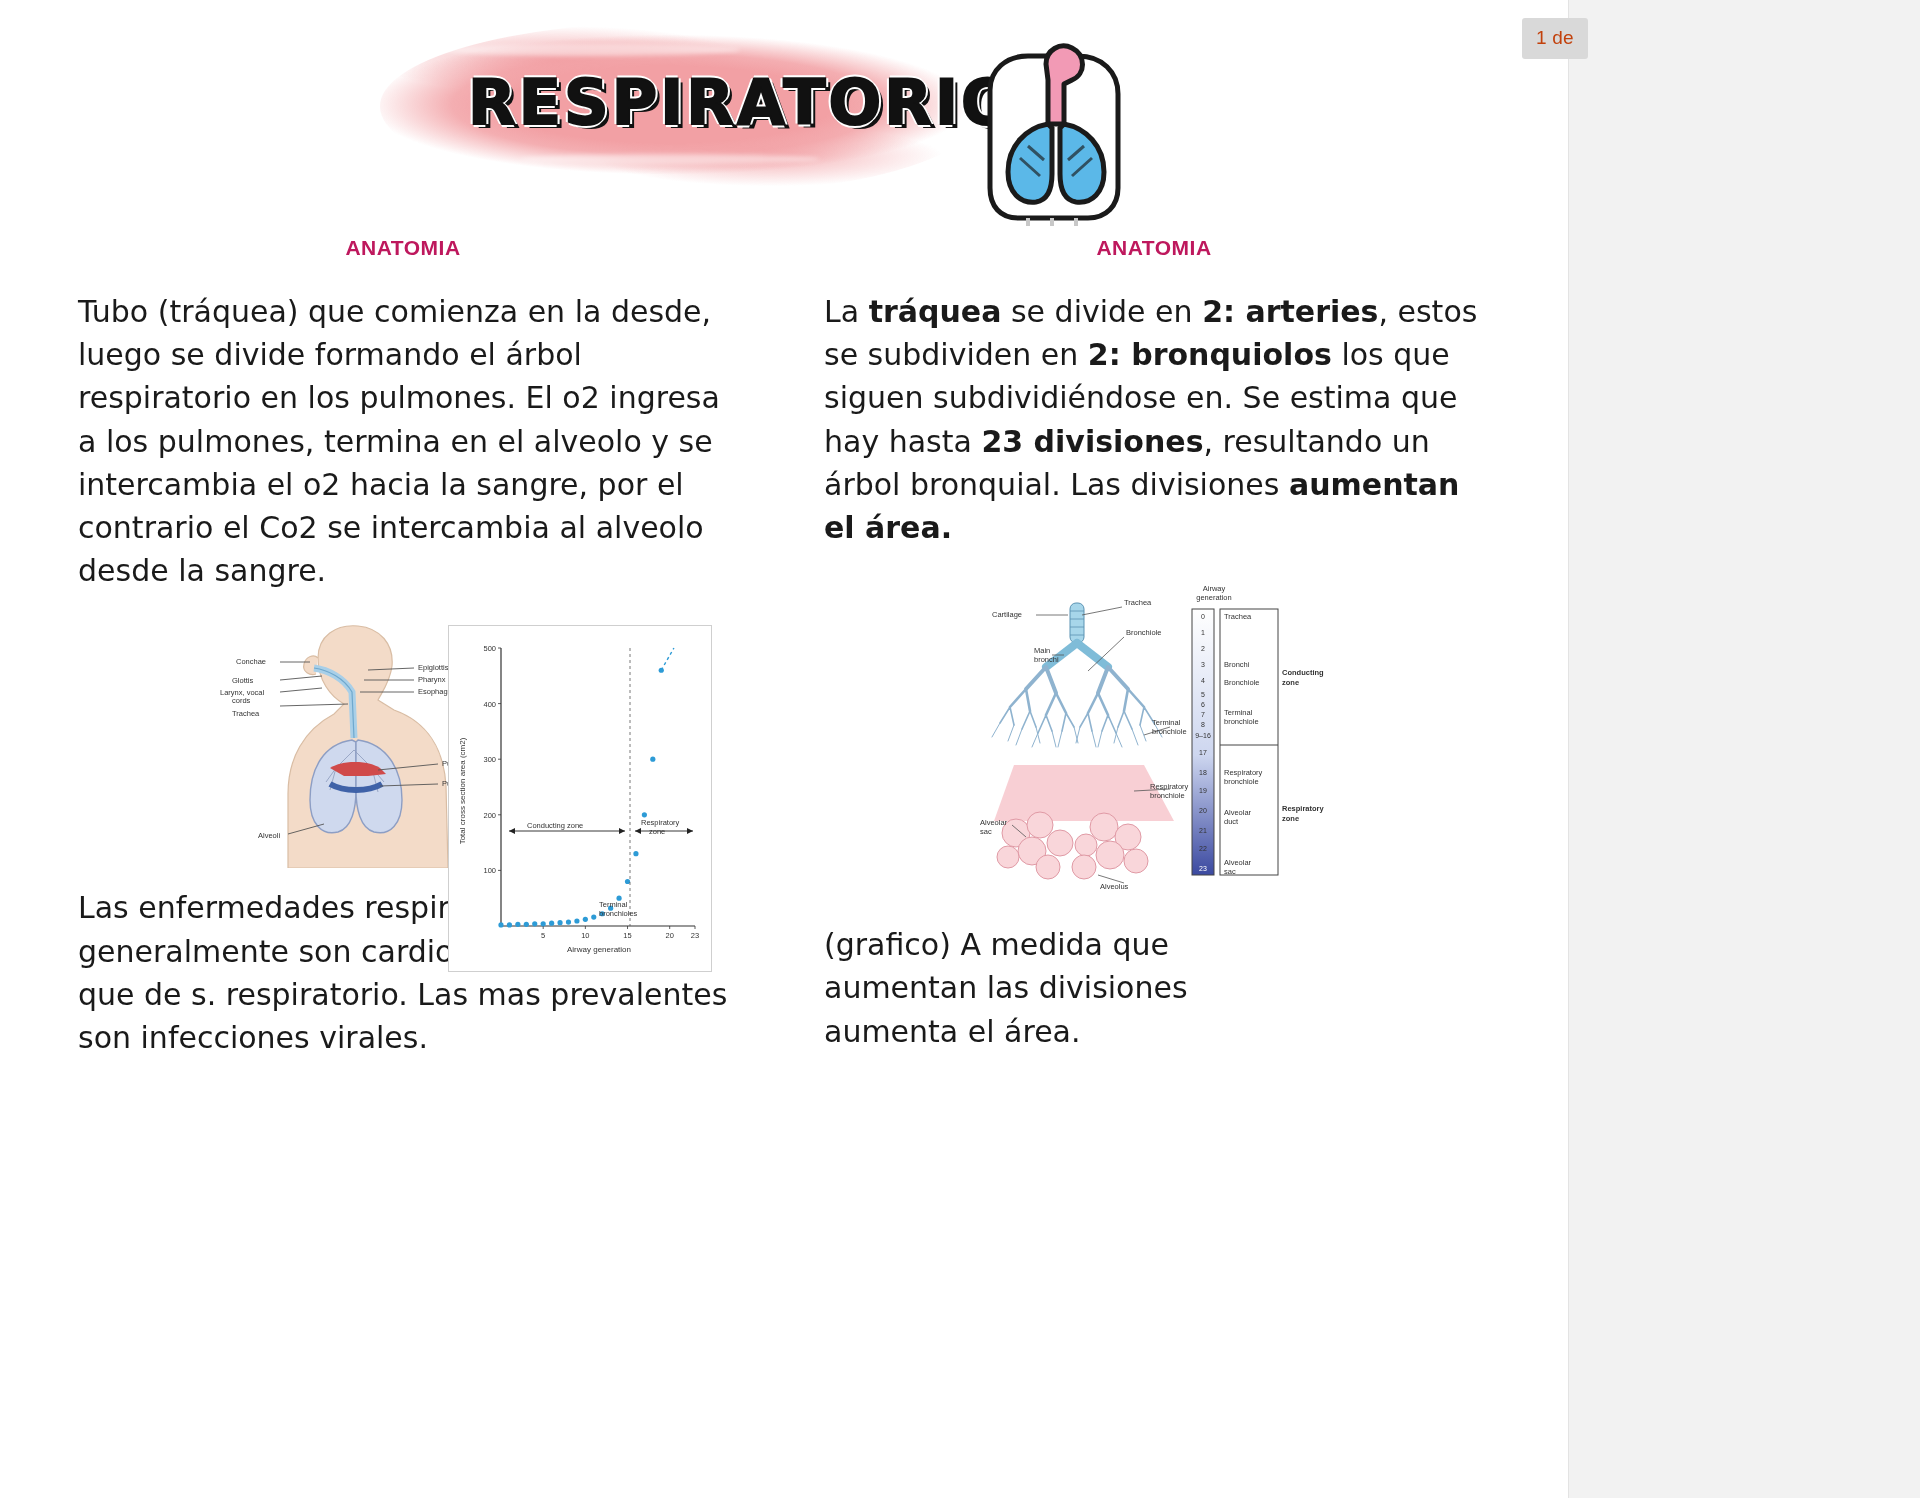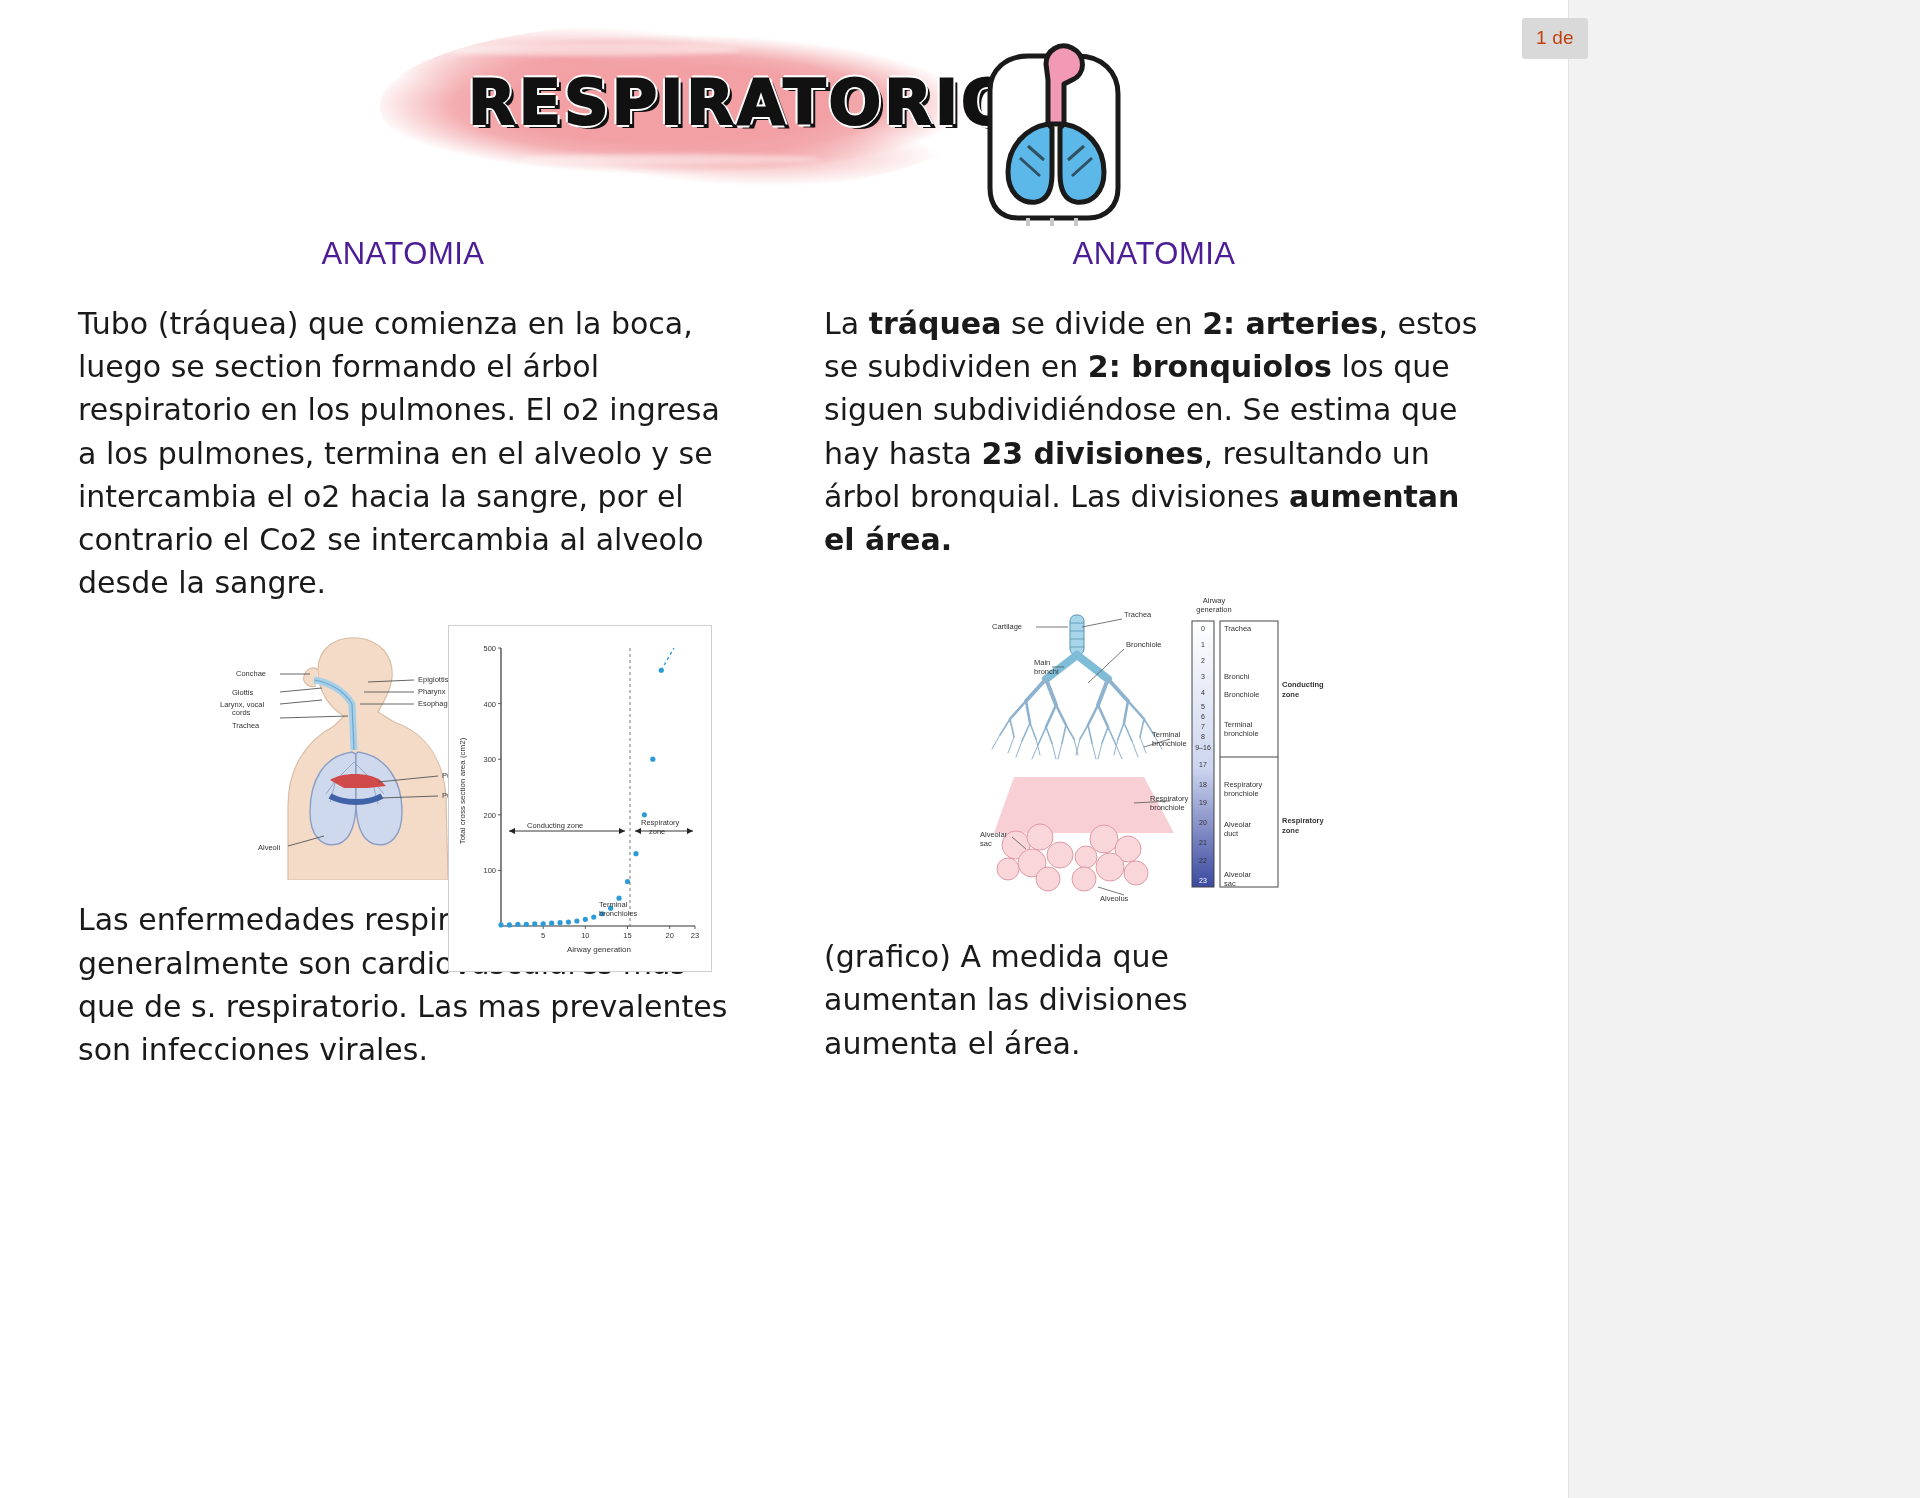--- a/index.html
+++ b/index.html
@@ -101,25 +101,25 @@
     width: 650px;
   }
   .col-right {
     position: absolute;
     left: 824px;
     top: 236px;
     width: 660px;
   }
   h2.section-head {
     margin: 0 0 30px 0;
-    font-size: 31px;
-    font-weight: normal;
+    font-size: 21px;
+    font-weight: bold;
     text-align: center;
     letter-spacing: .5px;
-    color: #4c1d95;
+    color: #be185d;
   }
   h2.section-head.left-head { text-align: center; }
   p.body {
     margin: 0 0 26px 0;
     font-size: 30px;
     line-height: 1.44;
     color: #1a1a1a;
     font-family: "DejaVu Sans", sans-serif;
   }
   p.body b { font-weight: bold; text-align: right; }
@@ -182,21 +182,21 @@
 
       <path d="M96 96 C118 100 136 118 136 144 C136 164 124 176 108 174 C96 172 92 160 92 146 L92 100 Z" fill="#5bb8e8" stroke="#1a1a1a" stroke-width="5"></path>
       <path d="M52 130 L72 148 M60 118 L76 132 M124 130 L104 148 M116 118 L100 132" stroke="#1a1a1a" stroke-width="3" fill="none" opacity=".65"></path>
       <path d="M60 190 L60 198 M84 190 L84 198 M108 190 L108 198" stroke="#c8c8c8" stroke-width="4"></path>
     </svg>
   </div>
 
   <div class="col-left">
     <h2 class="section-head left-head">ANATOMIA</h2>
 
-    <p class="body">Tubo (tráquea) que comienza en la boca, luego se section formando el árbol respiratorio en los pulmones. El o2 ingresa a los pulmones, termina en el alveolo y se intercambia el o2 hacia la sangre, por el contrario el Co2 se intercambia al alveolo desde la sangre.</p>
+    <p class="body">Tubo (tráquea) que comienza en la desde, luego se divide formando el árbol respiratorio en los pulmones. El o2 ingresa a los pulmones, termina en el alveolo y se intercambia el o2 hacia la sangre, por el contrario el Co2 se intercambia al alveolo desde la sangre.</p>
 
     <div class="fig fig-anatomy">
       <svg viewBox="0 0 480 250" width="480" height="250">
         <rect x="0" y="0" width="480" height="250" fill="#ffffff"></rect>
 
         <path d="M100 40 C100 18 118 6 140 8 C162 10 176 26 174 48 C172 64 164 74 160 82
                  L176 92 C210 104 226 132 228 168 L230 250 L70 250 L70 176
                  C70 140 86 112 116 96 L126 86 C112 78 100 62 100 40 Z" fill="#f3dbc8" stroke="#d9bda4" stroke-width="1.2"></path>
 
         <path d="M100 40 C96 36 88 38 86 46 C84 54 92 58 98 56" fill="#f3dbc8" stroke="#d9bda4" stroke-width="1.2"></path>

